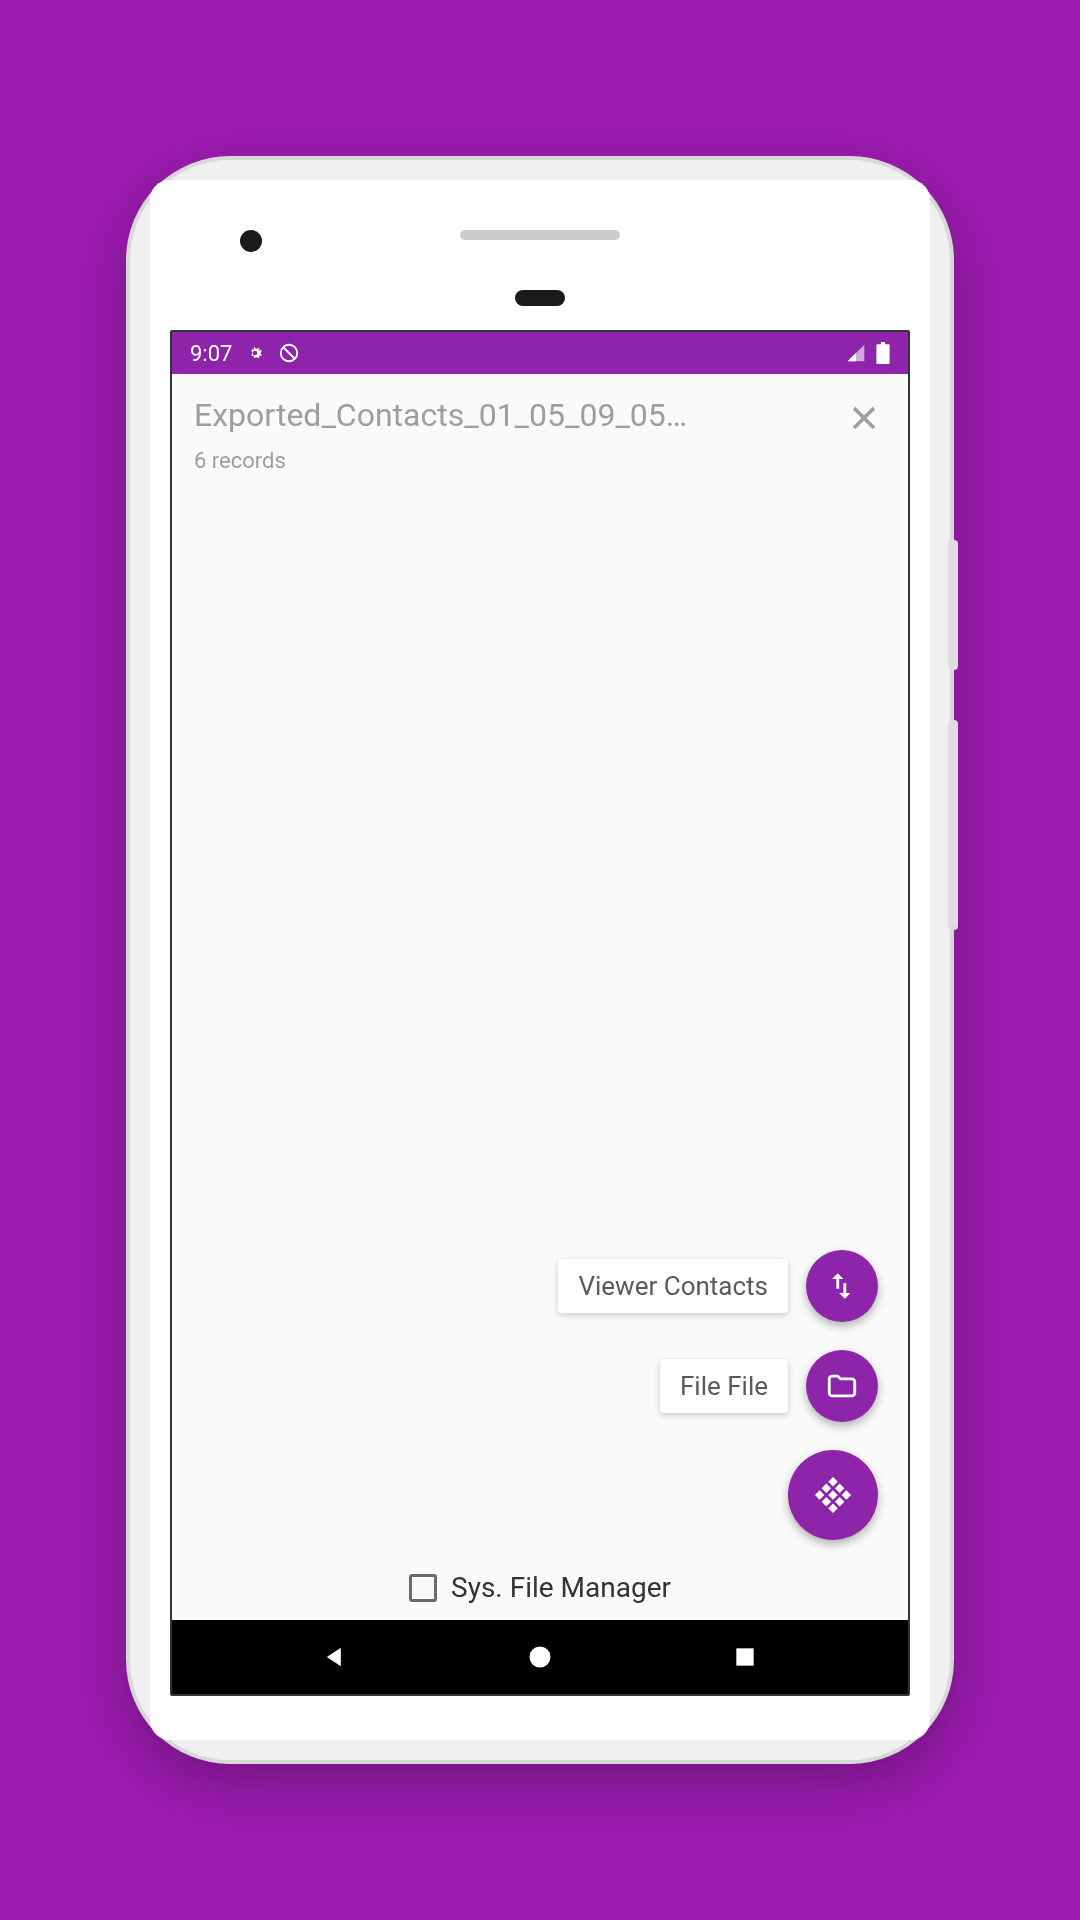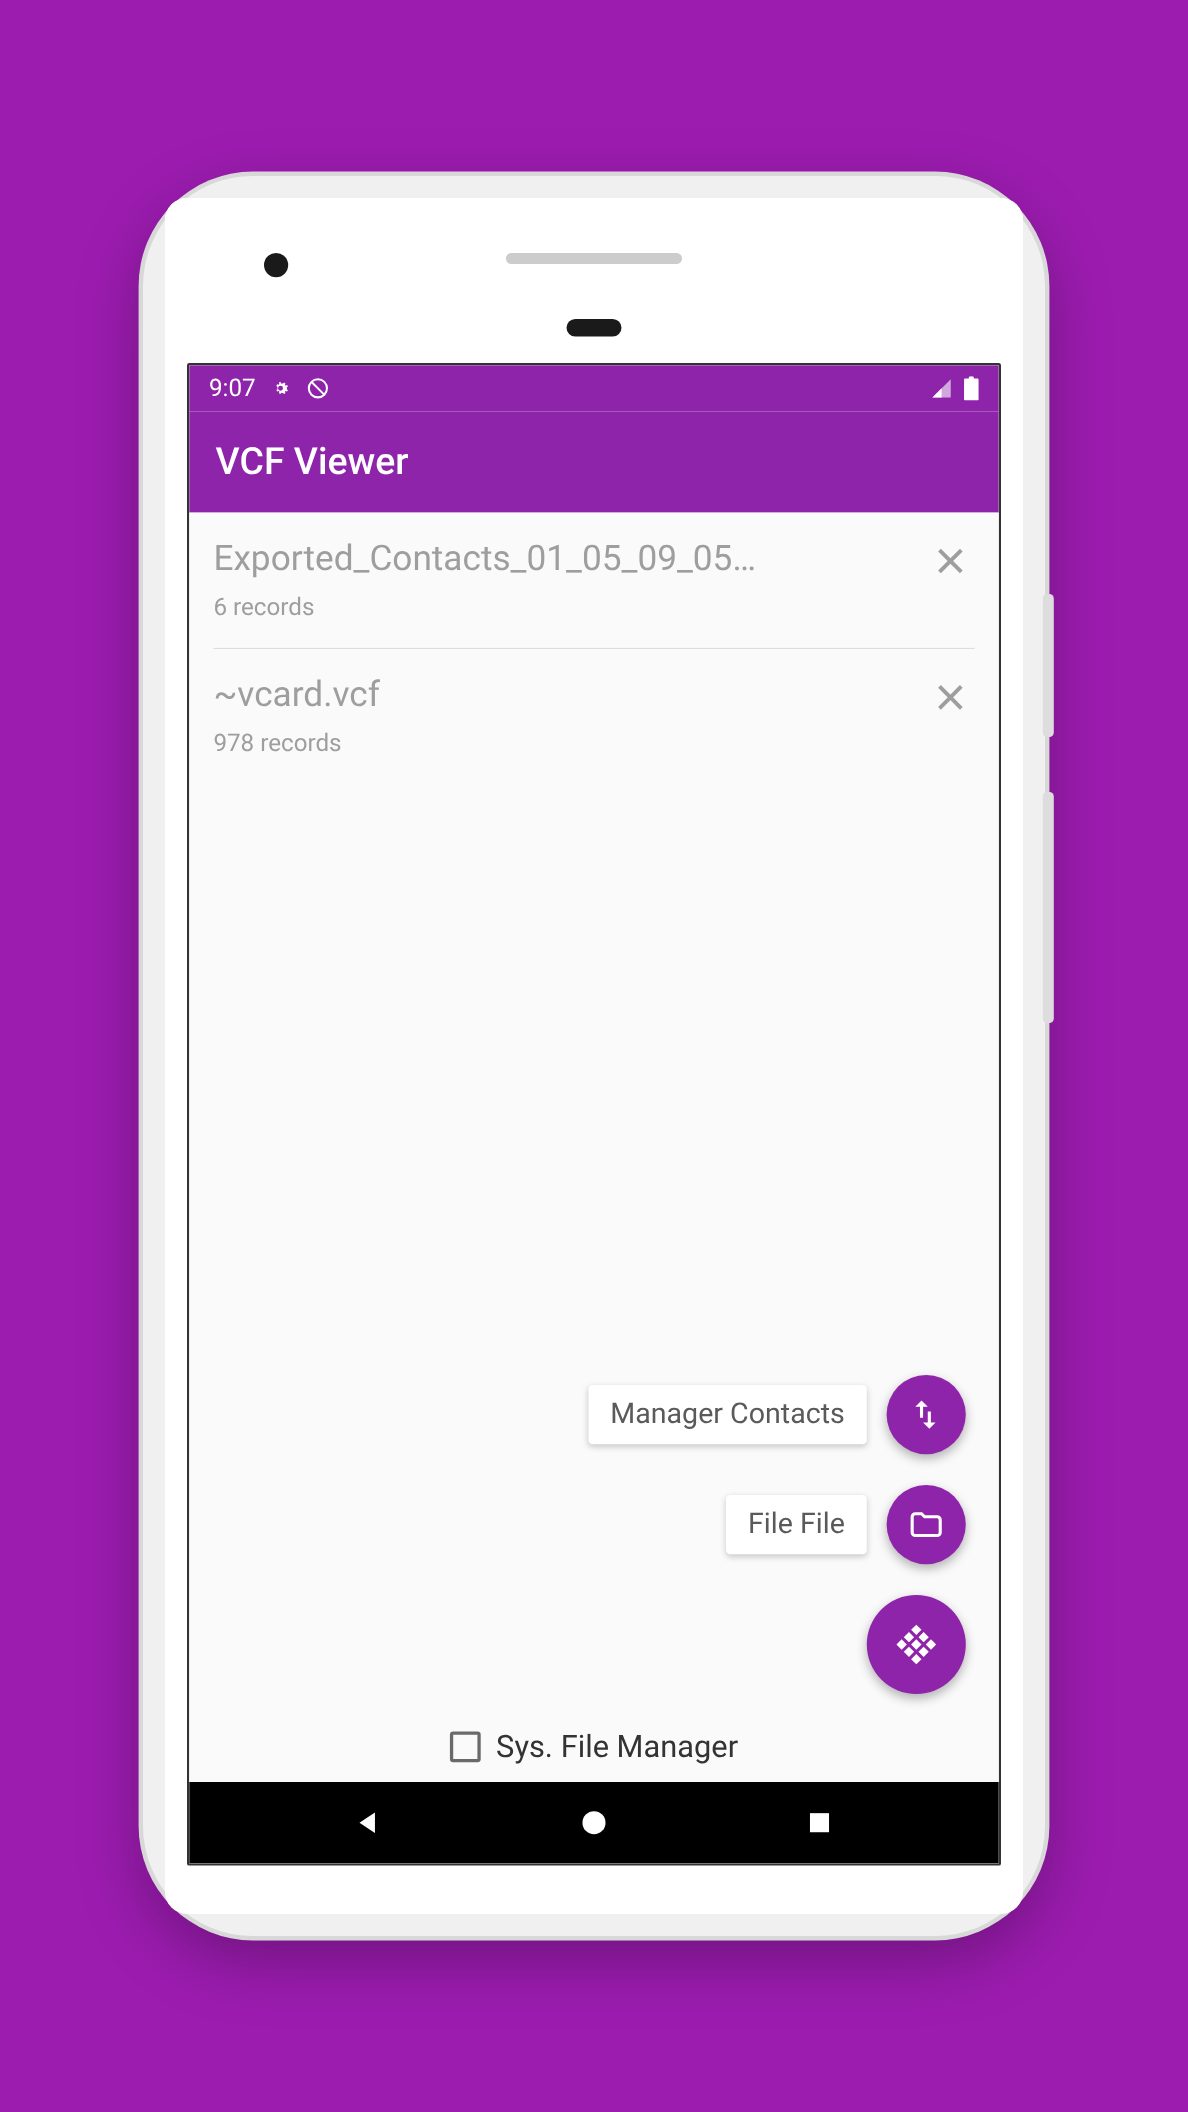--- a/index.html
+++ b/index.html
@@ -261,55 +261,40 @@
           </span>
           <span class="battery-icon">
             <svg width="14" height="22" viewBox="0 0 12 20" fill="#fff">
                 <rect x="0" y="2" width="12" height="18" rx="1"></rect>
                 <rect x="4" y="0" width="4" height="3" rx="1"></rect>
               </svg>
           </span>
         </div>
       </div>
 
-      <div class="app-bar">
-        <div class="app-title">VCF Viewer</div>
-      </div>
 
       <div class="content">
         <div class="file-list">
           <div class="file-item">
             <div class="file-text">
               <div class="file-name">Exported_Contacts_01_05_09_05…</div>
               <div class="file-records">6 records</div>
             </div>
             <div class="close-btn">
               <svg width="34" height="34" viewBox="0 0 24 24" stroke="#9e9e9e" stroke-width="2.5">
                   <line x1="5" y1="5" x2="19" y2="19"></line>
                   <line x1="19" y1="5" x2="5" y2="19"></line>
                 </svg>
             </div>
           </div>
-          <div class="file-item">
-            <div class="file-text">
-              <div class="file-name">~vcard.vcf</div>
-              <div class="file-records">978 records</div>
-            </div>
-            <div class="close-btn">
-              <svg width="34" height="34" viewBox="0 0 24 24" stroke="#9e9e9e" stroke-width="2.5">
-                  <line x1="5" y1="5" x2="19" y2="19"></line>
-                  <line x1="19" y1="5" x2="5" y2="19"></line>
-                </svg>
-            </div>
-          </div>
         </div>
 
         <div class="fab-stack">
           <div class="fab-row">
-            <div class="fab-label">Manager Contacts</div>
+            <div class="fab-label">Viewer Contacts</div>
             <div class="fab">
               <svg width="34" height="34" viewBox="0 0 24 24" fill="#fff">
                 <path d="M9 3L5 7h3v7h2V7h3L9 3zm6 14V10h-2v7h-3l4 4 4-4h-3z"></path>
               </svg>
             </div>
           </div>
           <div class="fab-row">
             <div class="fab-label">File File</div>
             <div class="fab">
               <svg width="34" height="34" viewBox="0 0 24 24" fill="none" stroke="#fff" stroke-width="2">

